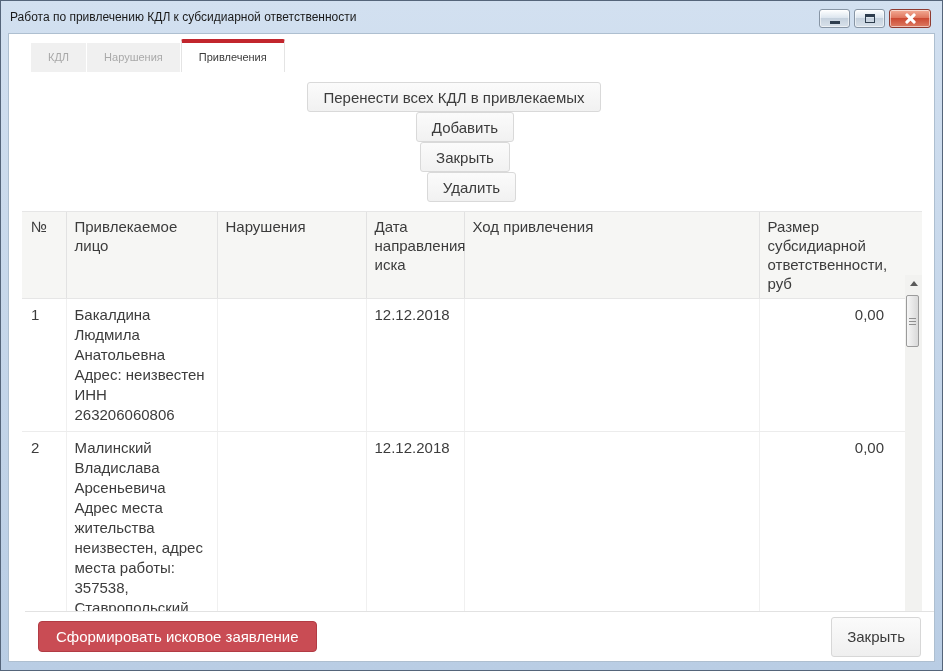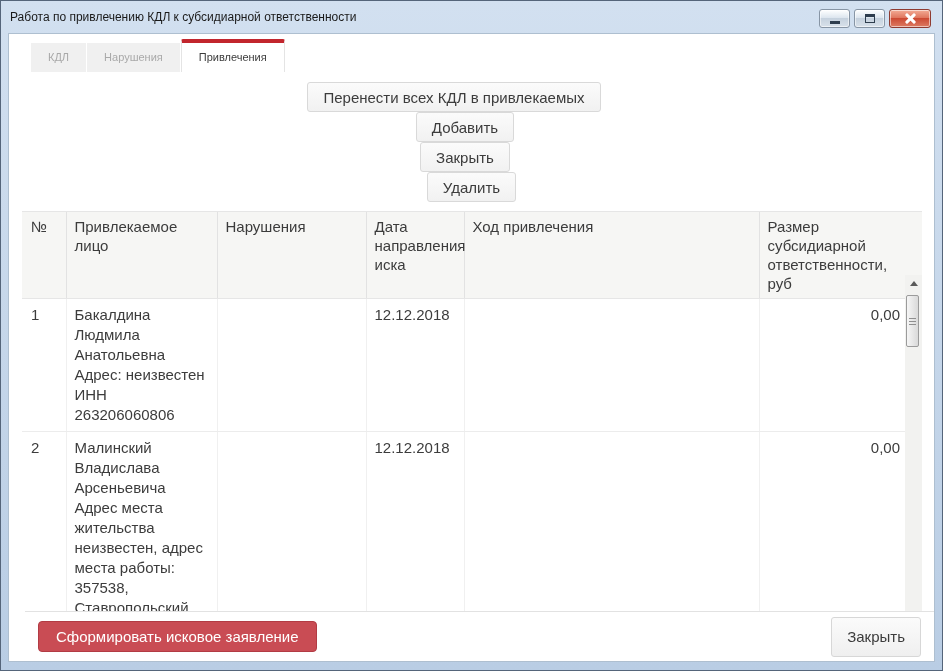--- a/index.html
+++ b/index.html
@@ -110,21 +110,21 @@
     border-bottom: 1px solid #e6e6e6;
   }
   th:last-child { border-right: none; }
   td {
     vertical-align: top;
     padding: 6px 8px; line-height: 20px;
     border-right: 1px solid #f0f0f0;
     border-bottom: 1px solid #ececec;
     overflow: hidden;
   }
-  td:last-child { border-right: none; text-align: right; padding-right: 22px; }
+  td:last-child { border-right: none; text-align: right; padding-right: 38px; }
   th:first-child, td:first-child { padding-left: 9px; }
 
   
   .vscroll {
     position: absolute; top: 63px; right: 0; bottom: 0; width: 17px;
     background: #f2f2f0;
     display: flex; flex-direction: column;
   }
   .sb-btn { height: 17px; display: flex; align-items: center; justify-content: center; cursor: pointer; }
   .arrow-up { width: 0; height: 0; border-left: 4px solid transparent; border-right: 4px solid transparent; border-bottom: 5px solid #5a5a5a; }

